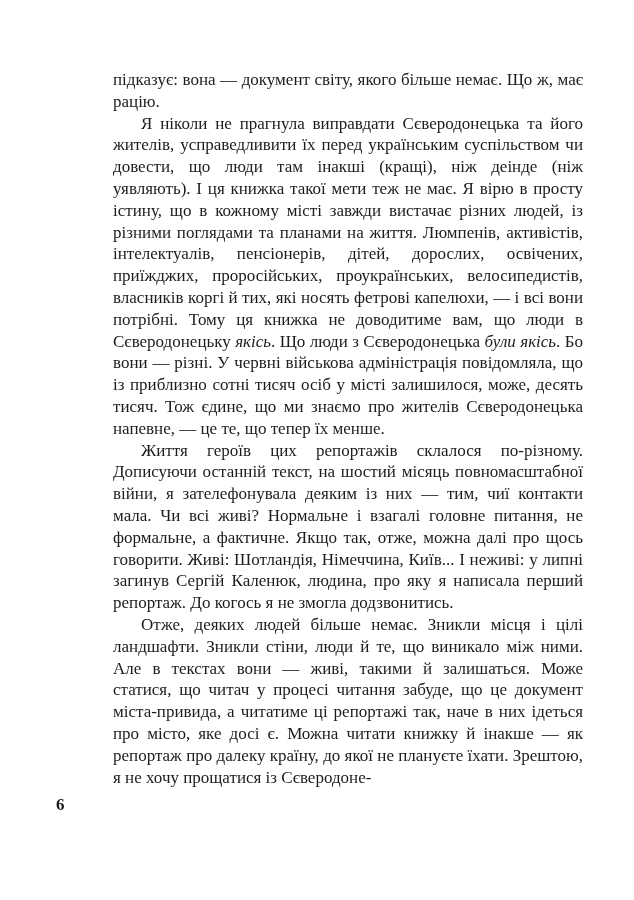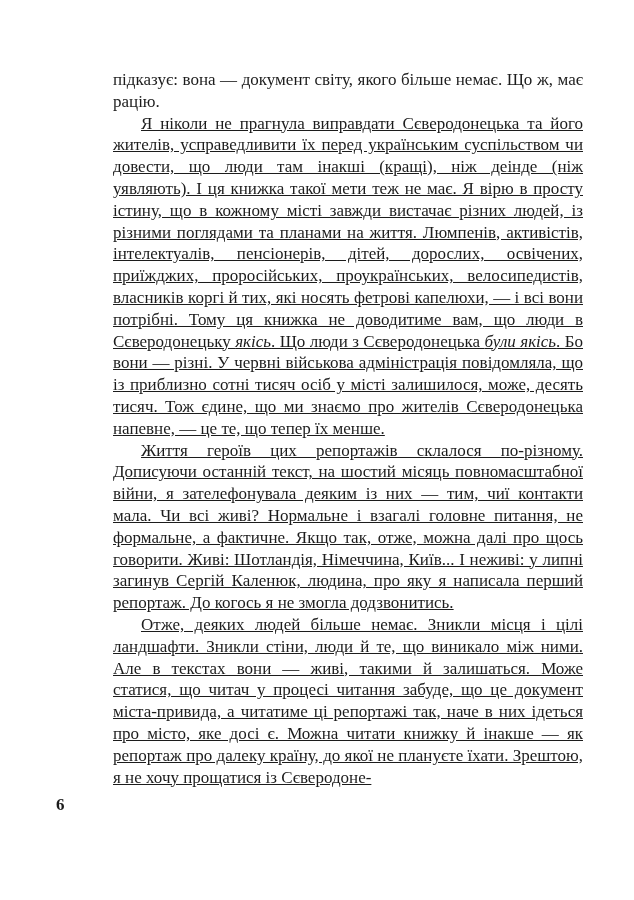--- a/index.html
+++ b/index.html
@@ -26,21 +26,20 @@
     text-align: justify;
     hyphens: auto;
     -webkit-hyphens: auto;
   }
   .text-block p {
     margin: 0;
     padding: 0;
   }
   .text-block p.indent {
     text-indent: 28px;
-    text-decoration: underline;
   }
   .text-block em {
     font-style: italic;
   }
   .page-number {
     position: absolute;
     left: 56px;
     top: 794px;
     font-size: 17px;
     line-height: 21.8px;

